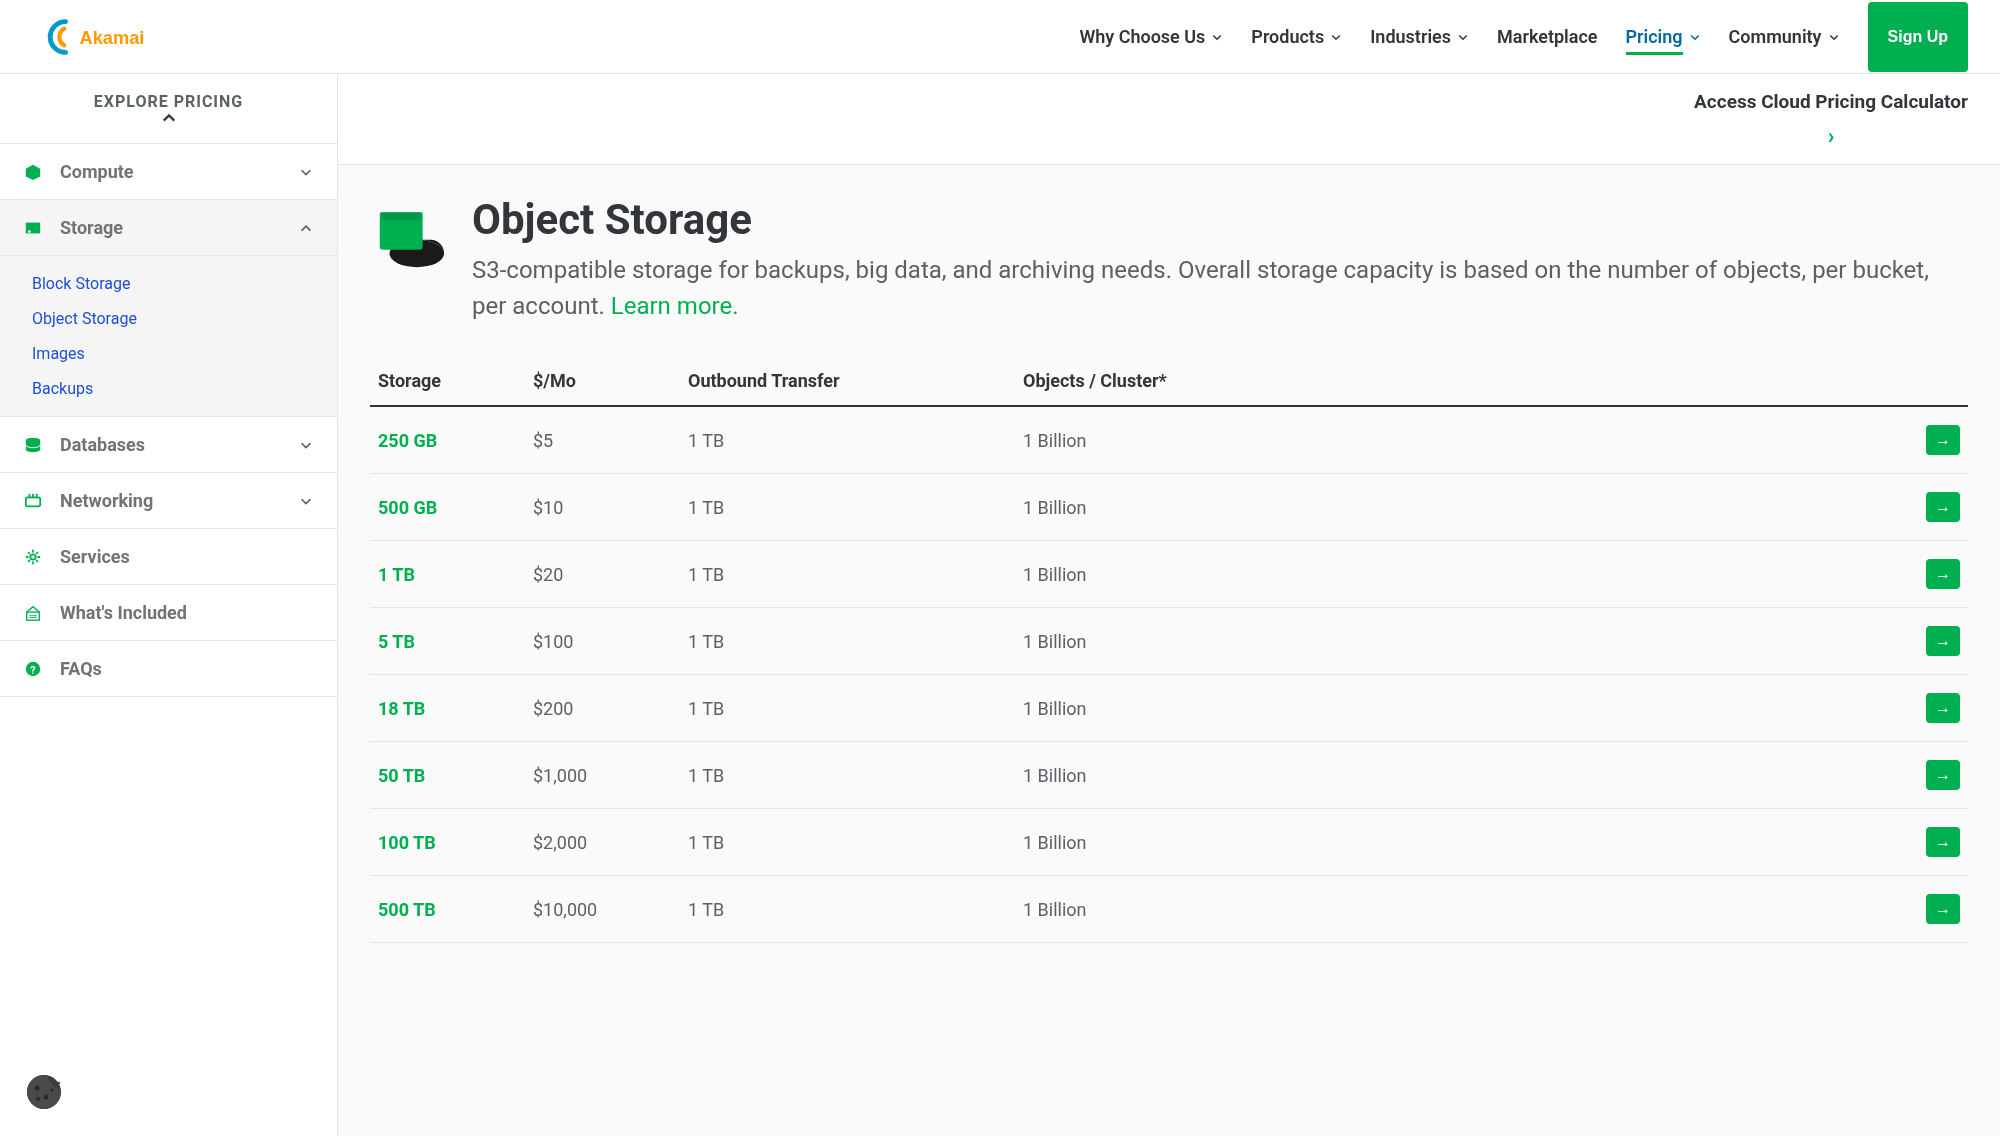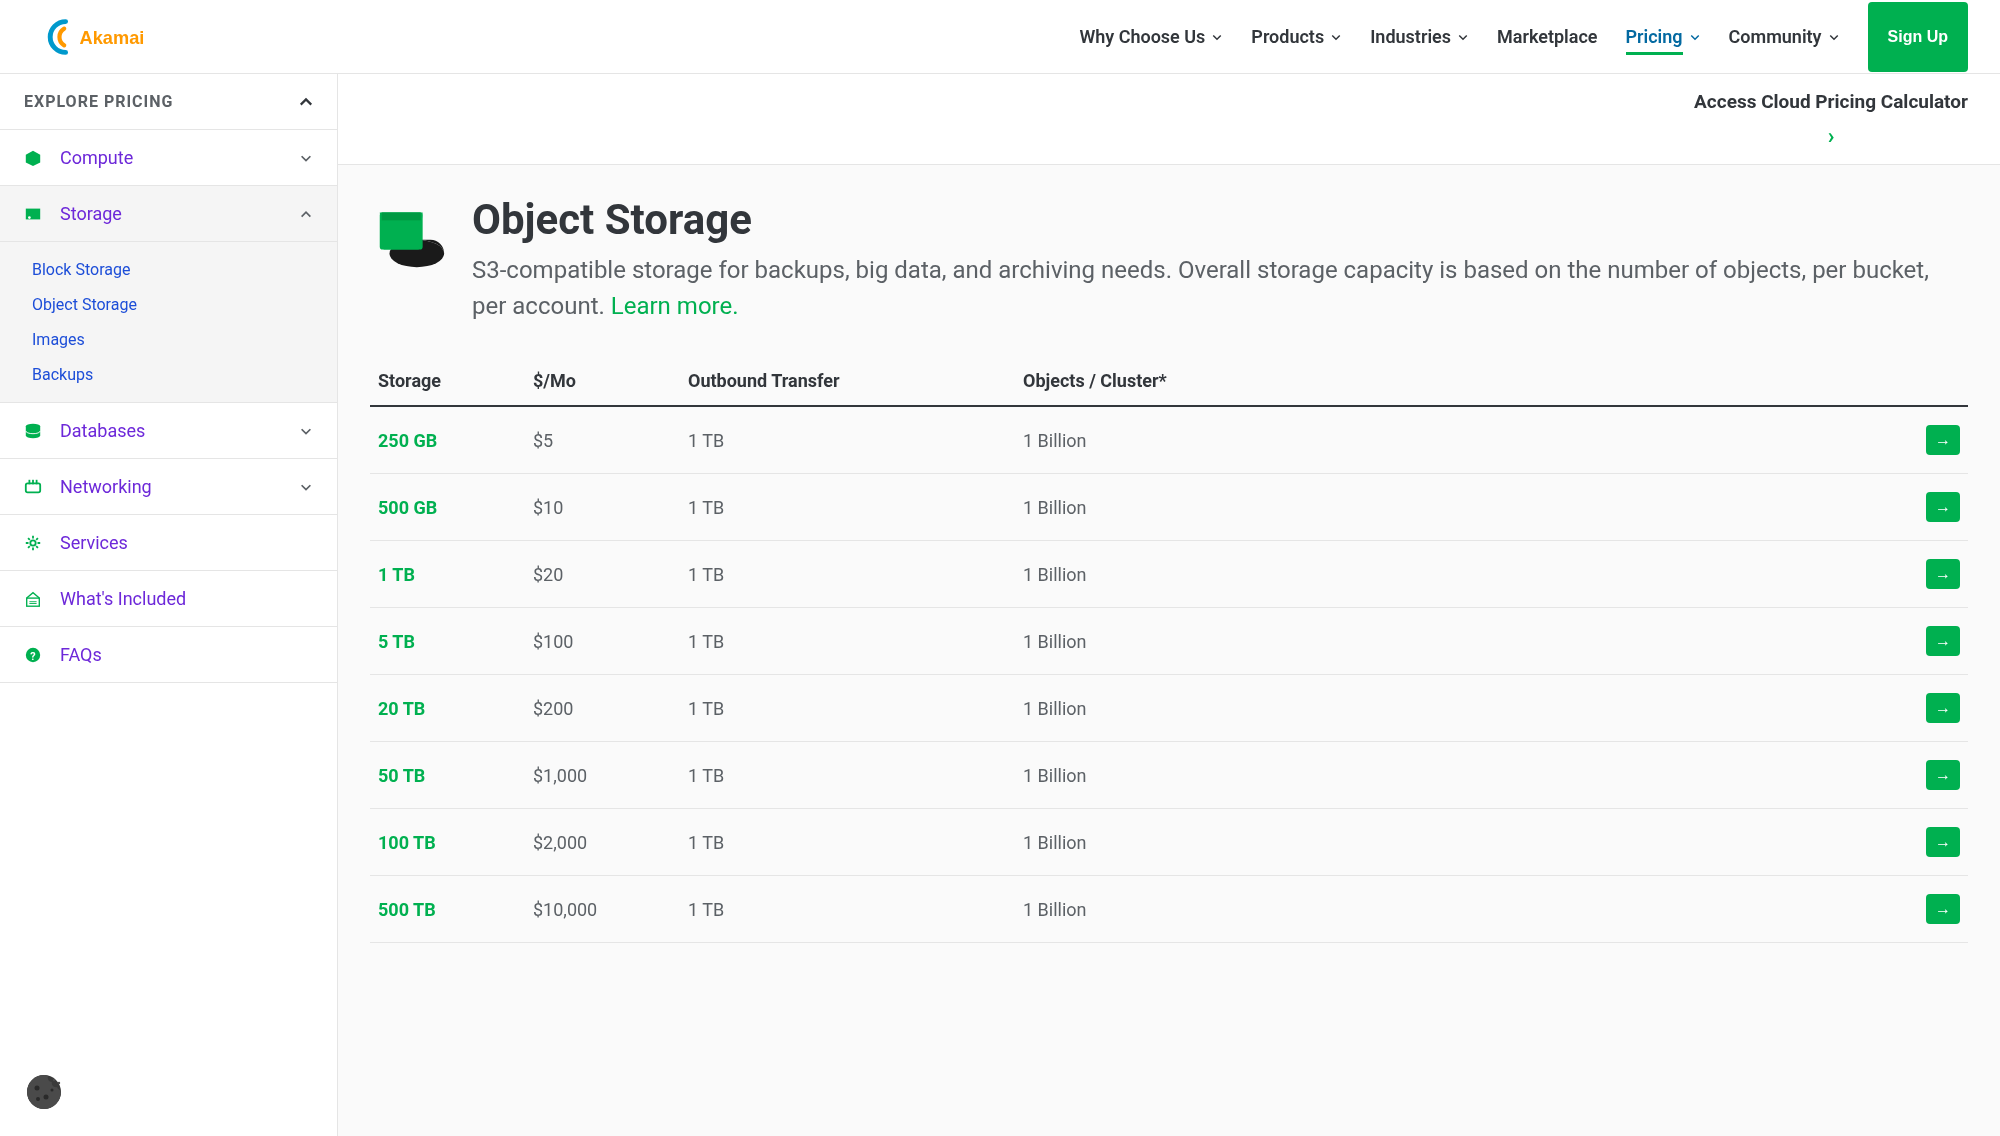--- a/index.html
+++ b/index.html
@@ -15,27 +15,27 @@
     .nav-item.active::after { content: ''; position: absolute; left: 0; bottom: 16px; height: 3px; background: #00b050; width: calc(100% - 18px); }
     .nav-item .chev { width: 12px; height: 12px; }
     .signup-btn { background: #00b050; color: #fff; font-weight: 600; font-size: 16px; padding: 26px 20px; border-radius: 4px; border: none; cursor: pointer; }
     
     
     .layout { display: flex; }
     .sidebar { width: 338px; border-right: 1px solid #e5e5e5; background: #fff; min-height: calc(100vh - 74px); }
     .main { flex: 1; background: #fafafa; }
     
     
-    .explore-header { display: flex; align-items: center; justify-content: space-between; padding: 18px 24px; border-bottom: 1px solid #e5e5e5; cursor: pointer; }
+    .explore-header { display: flex; align-items: center; justify-content: space-between; padding: 18px 24px; border-bottom: 1px solid #e5e5e5; cursor: pointer; flex-direction: column; }
     .explore-header span { font-size: 16px; font-weight: 700; letter-spacing: 1px; color: #5c6166; }
     .sidebar-item { display: flex; align-items: center; justify-content: space-between; padding: 17px 24px; border-bottom: 1px solid #e5e5e5; cursor: pointer; }
     .sidebar-item.expanded { background: #f5f5f5; }
     .sidebar-item-left { display: flex; align-items: center; gap: 18px; }
     .sidebar-icon { width: 18px; height: 18px; display: flex; align-items: center; justify-content: center; }
-    .sidebar-item span { font-size: 18px; font-weight: 400; color: #6d28d9; }
+    .sidebar-item span { font-size: 18px; font-weight: 700; color: #737373; }
     .sidebar-subitems { background: #f5f5f5; padding: 10px 0; border-bottom: 1px solid #e5e5e5; }
     .sidebar-subitem { padding: 8px 32px; font-size: 16px; color: #1d4ed8; cursor: pointer; }
     .chevron { width: 14px; height: 14px; }
     
     
     .top-bar { display: flex; justify-content: flex-end; align-items: center; padding: 16px 32px; background: #fff; border-bottom: 1px solid #e5e5e5; }
     .calc-link { display: flex; align-items: center; gap: 10px; font-size: 19px; font-weight: 700; color: #32363b; cursor: pointer; flex-direction: column; }
     .calc-link .arrow { color: #00b050; font-size: 22px; font-weight: 700; }
     
     .content { padding: 30px 32px; }
@@ -278,21 +278,21 @@
               <td class="col-action"><button class="arrow-btn">→</button></td>
             </tr>
             <tr>
               <td class="storage-cell col-storage">5 TB</td>
               <td class="col-price">$100</td>
               <td class="col-transfer">1 TB</td>
               <td class="col-objects">1 Billion</td>
               <td class="col-action"><button class="arrow-btn">→</button></td>
             </tr>
             <tr>
-              <td class="storage-cell col-storage">20 TB</td>
+              <td class="storage-cell col-storage">18 TB</td>
               <td class="col-price">$200</td>
               <td class="col-transfer">1 TB</td>
               <td class="col-objects">1 Billion</td>
               <td class="col-action"><button class="arrow-btn">→</button></td>
             </tr>
             <tr>
               <td class="storage-cell col-storage">50 TB</td>
               <td class="col-price">$1,000</td>
               <td class="col-transfer">1 TB</td>
               <td class="col-objects">1 Billion</td>

